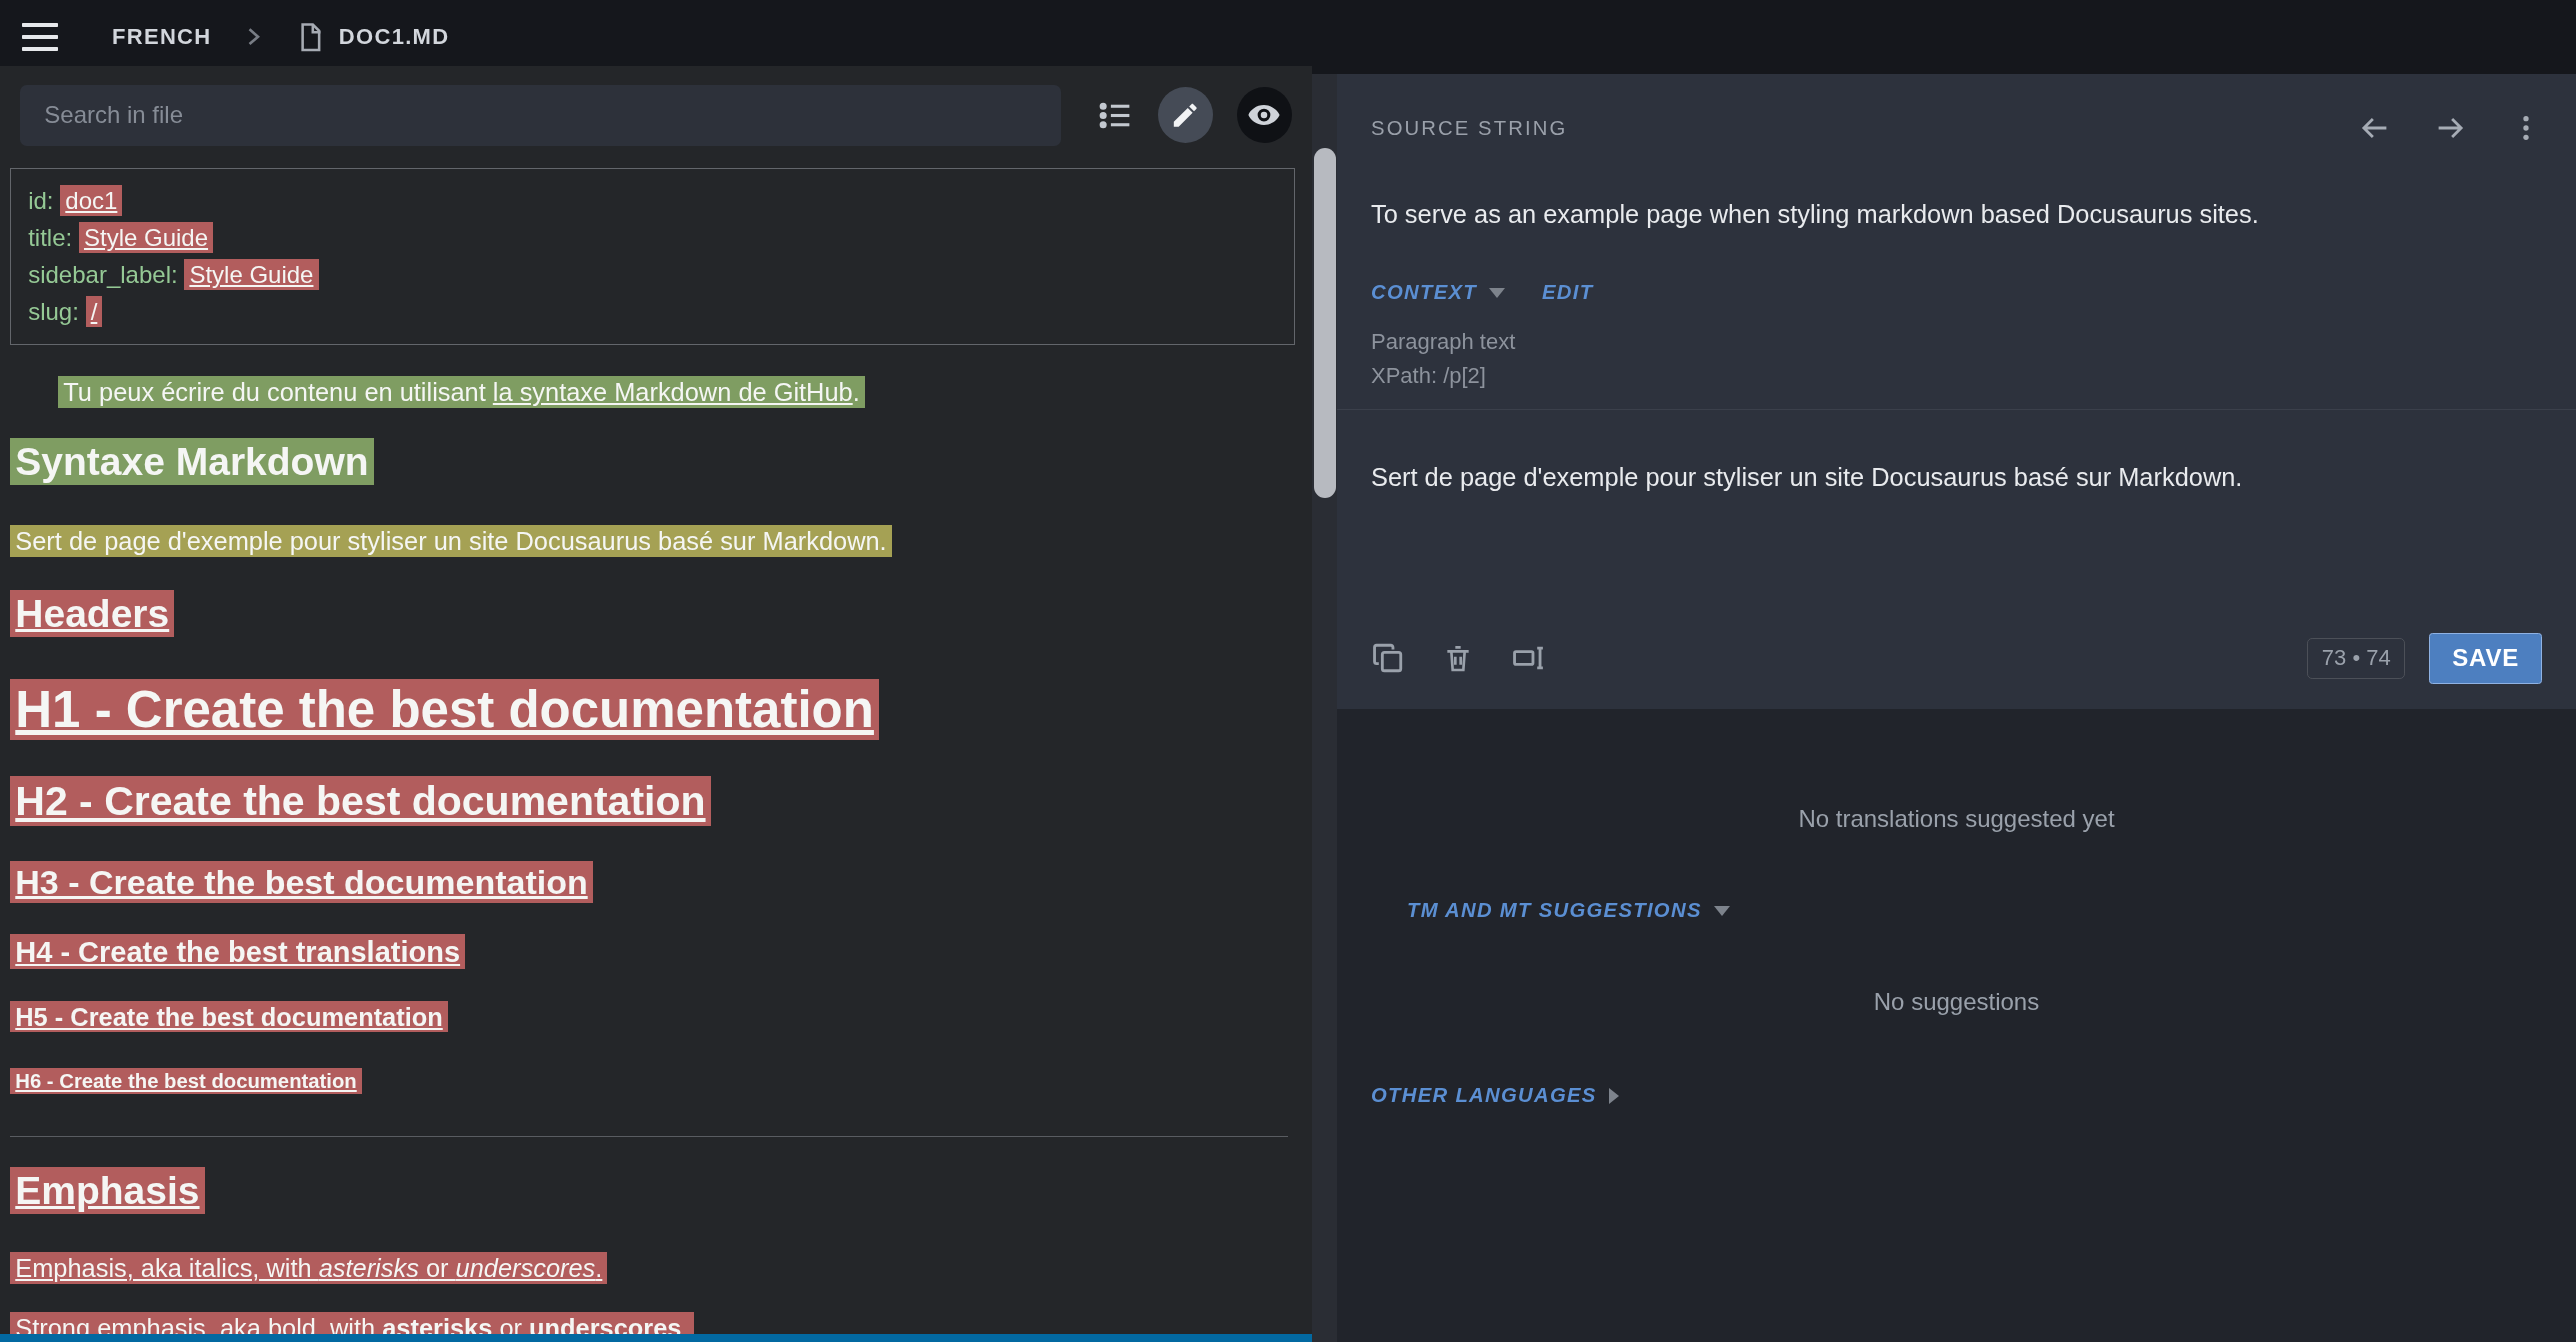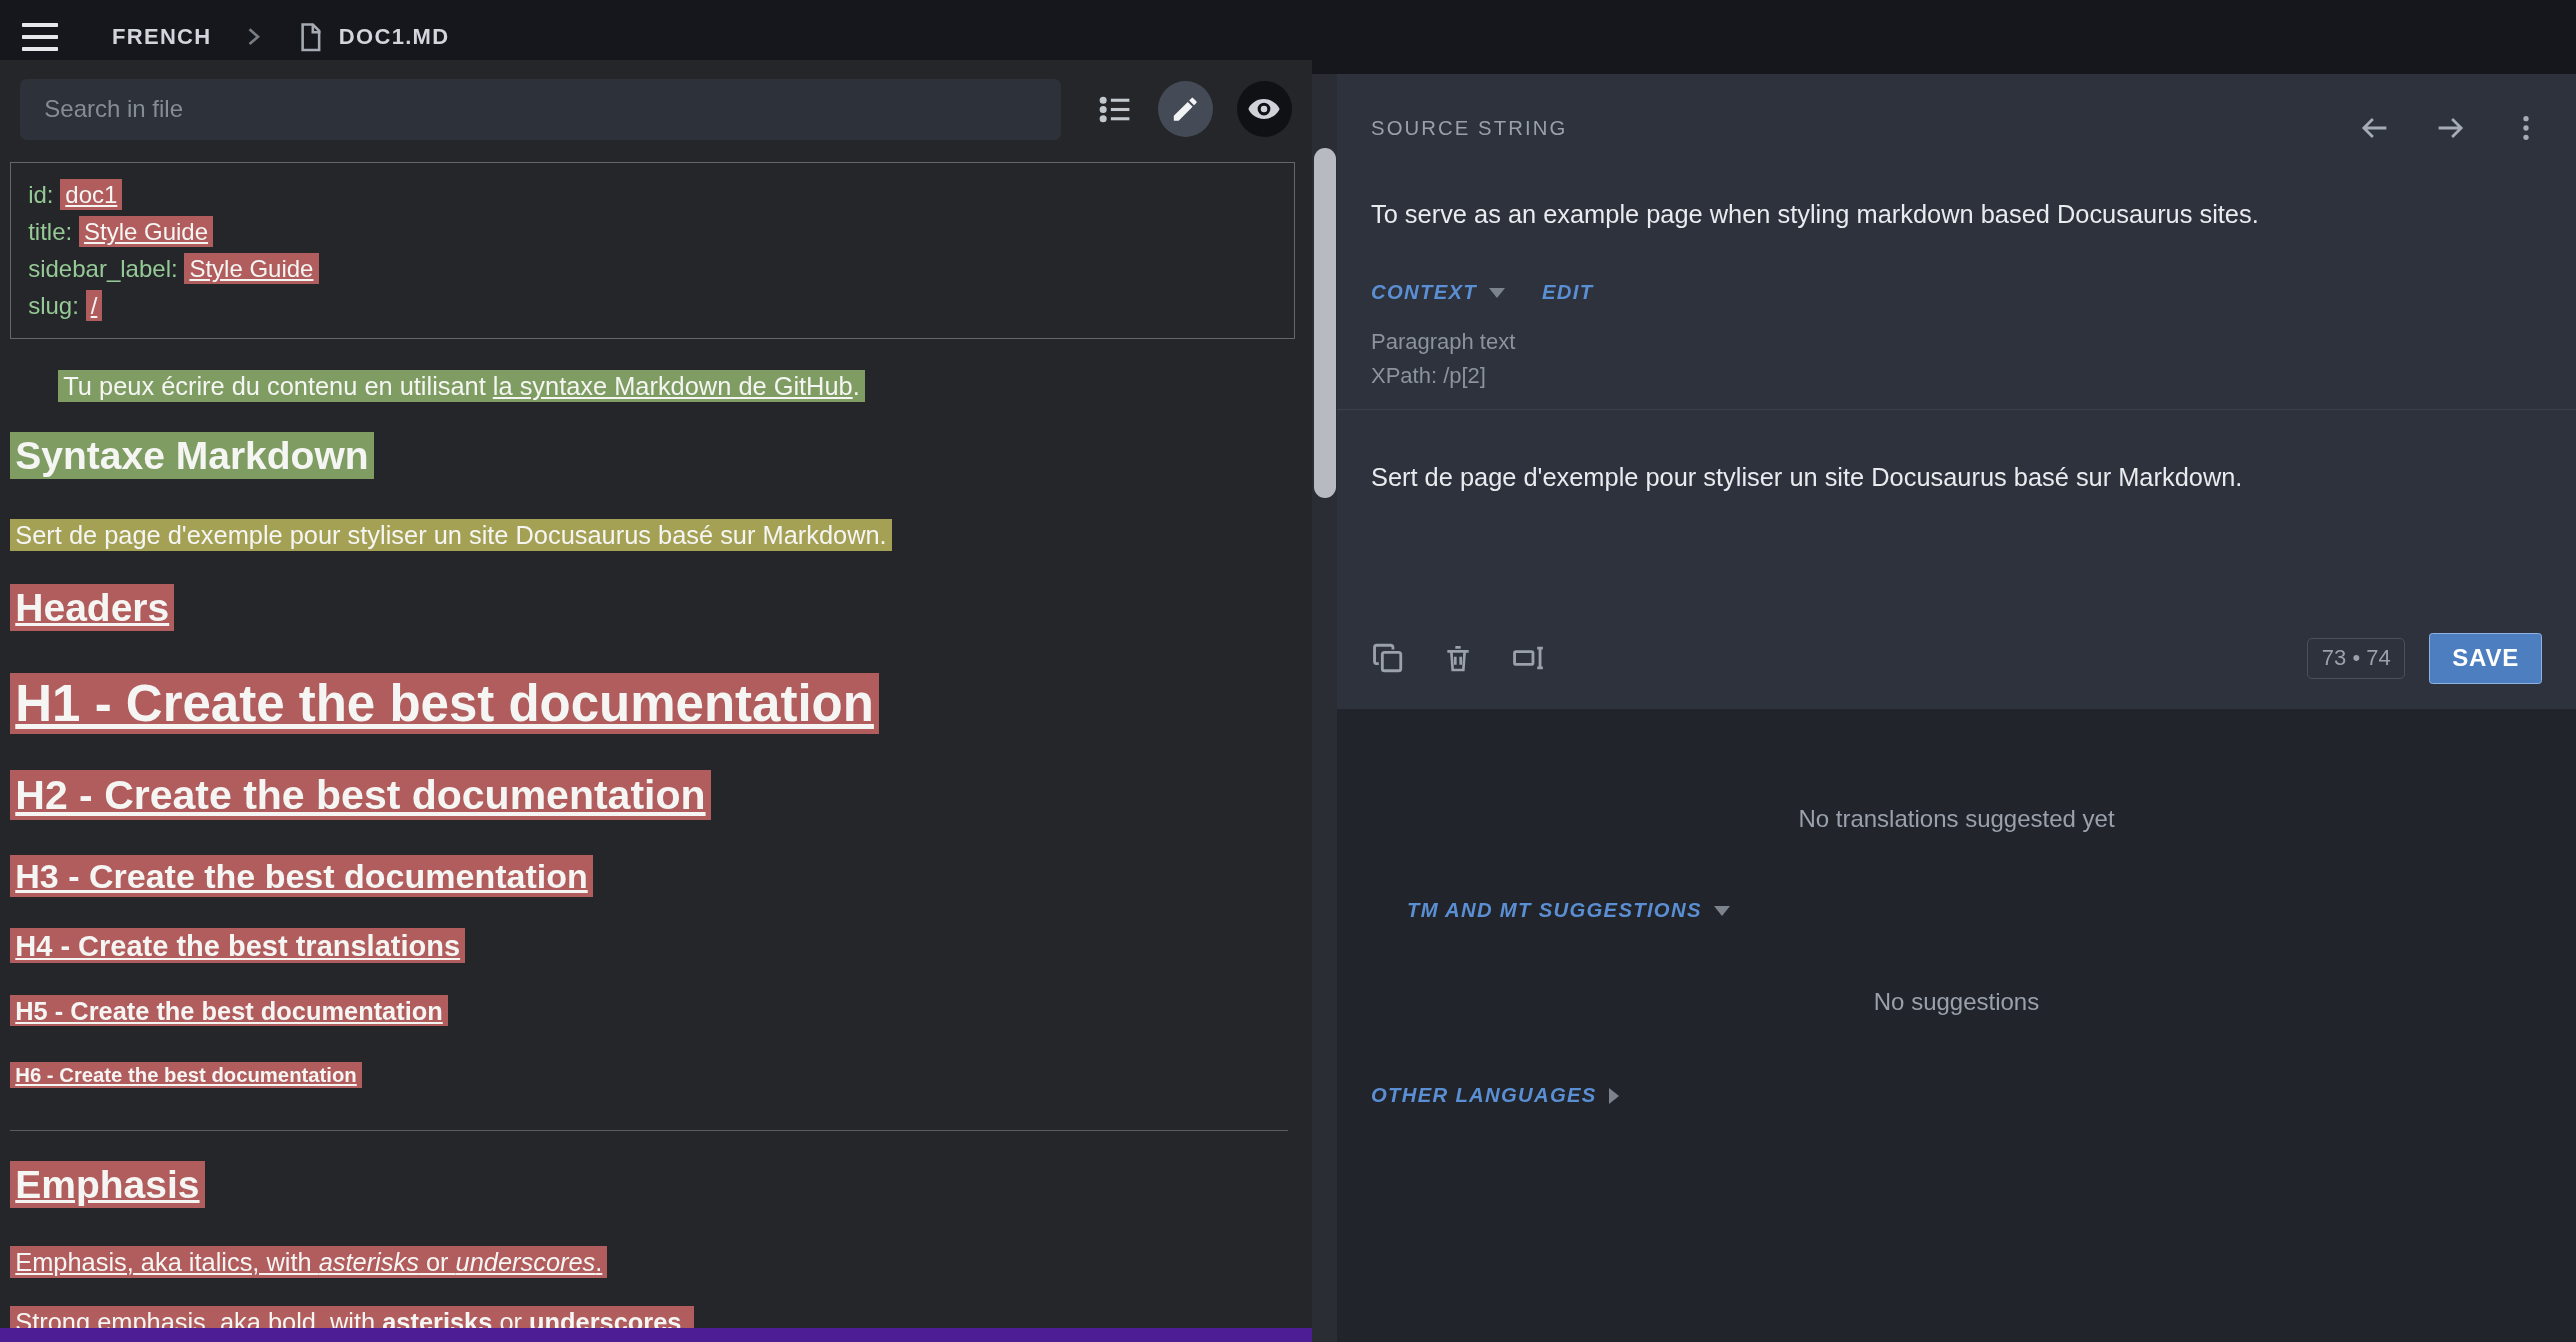--- a/index.html
+++ b/index.html
@@ -1,30 +1,30 @@
 <!DOCTYPE html>
 <html style="font-size:13.5px"><head>
 <meta charset="utf-8">
 <style>
   * { margin:0; padding:0; box-sizing:border-box; }
   html,body { background:#16181d; width:2576px; height:1342px; overflow:hidden;
               font-family:"Liberation Sans","DejaVu Sans",sans-serif; }
-  .app { position:relative; width:2576px; height:1342px; background:#4c1d95; }
+  .app { position:relative; width:2576px; height:1342px; background:#0369a1; }
 
   
   .topbar { position:absolute; top:0; left:0; width:2576px; height:74px;
             background:#15171c; display:flex; align-items:center; padding:0 22px; }
   .hamburger { width:36px; display:flex; flex-direction:column; gap:7.6px; cursor:pointer; margin-right:54px; }
   .hamburger span { display:block; height:4.2px; background:#e6e8eb; border-radius:0.8px; }
   .crumb { color:#d2d6dc; font-size:22px; font-weight:bold; letter-spacing:1.3px; }
   .crumb-chev { color:#787d85; margin:0 29px; display:flex; }
   .file-ic { color:#a6abb3; display:flex; margin-right:13.5px; }
 
   
-  .left-panel { position:absolute; top:60px; left:0; width:1312px; height:1268px;
+  .left-panel { position:absolute; top:66px; left:0; width:1312px; height:1268px;
                 background:#242629; overflow:hidden; }
   .search-row { display:flex; align-items:center; padding:18.6px 20.3px 0 20.3px; }
   .search-input { width:1065px; height:61px; background:#2d313a; border:none; border-radius:6.8px;
                   padding:0 24px; font-size:24px; color:#cfd3d9; outline:none;
                   font-family:"Liberation Sans","DejaVu Sans",sans-serif; }
   .search-input::placeholder { color:#868c96; }
   .icon-btn { display:flex; align-items:center; justify-content:center; cursor:pointer; }
   .icon-plain { color:#c3c8cf; margin-left:36px; }
   .icon-circle { width:56px; height:56px; border-radius:50%; margin-left:24px; }
   .circle-light { background:#454b56; color:#f2f3f5; }

